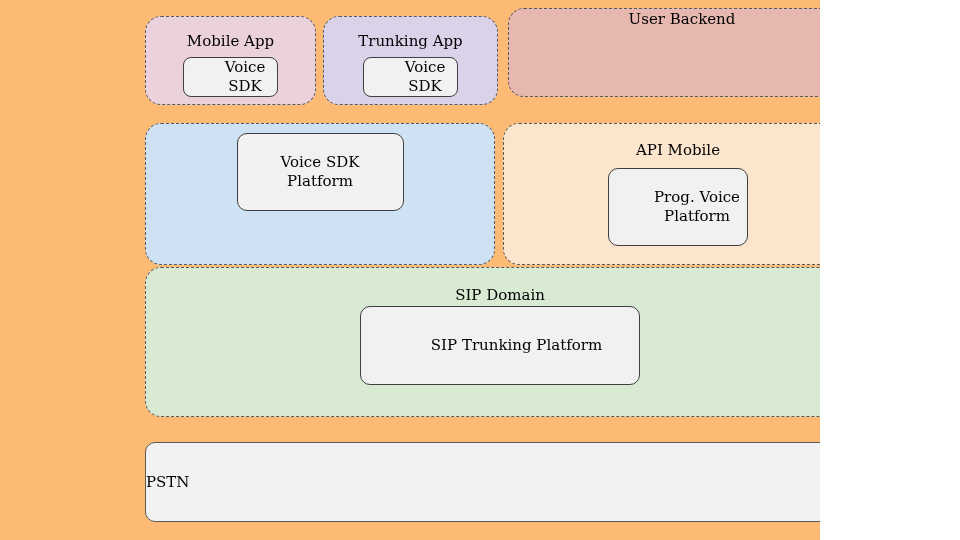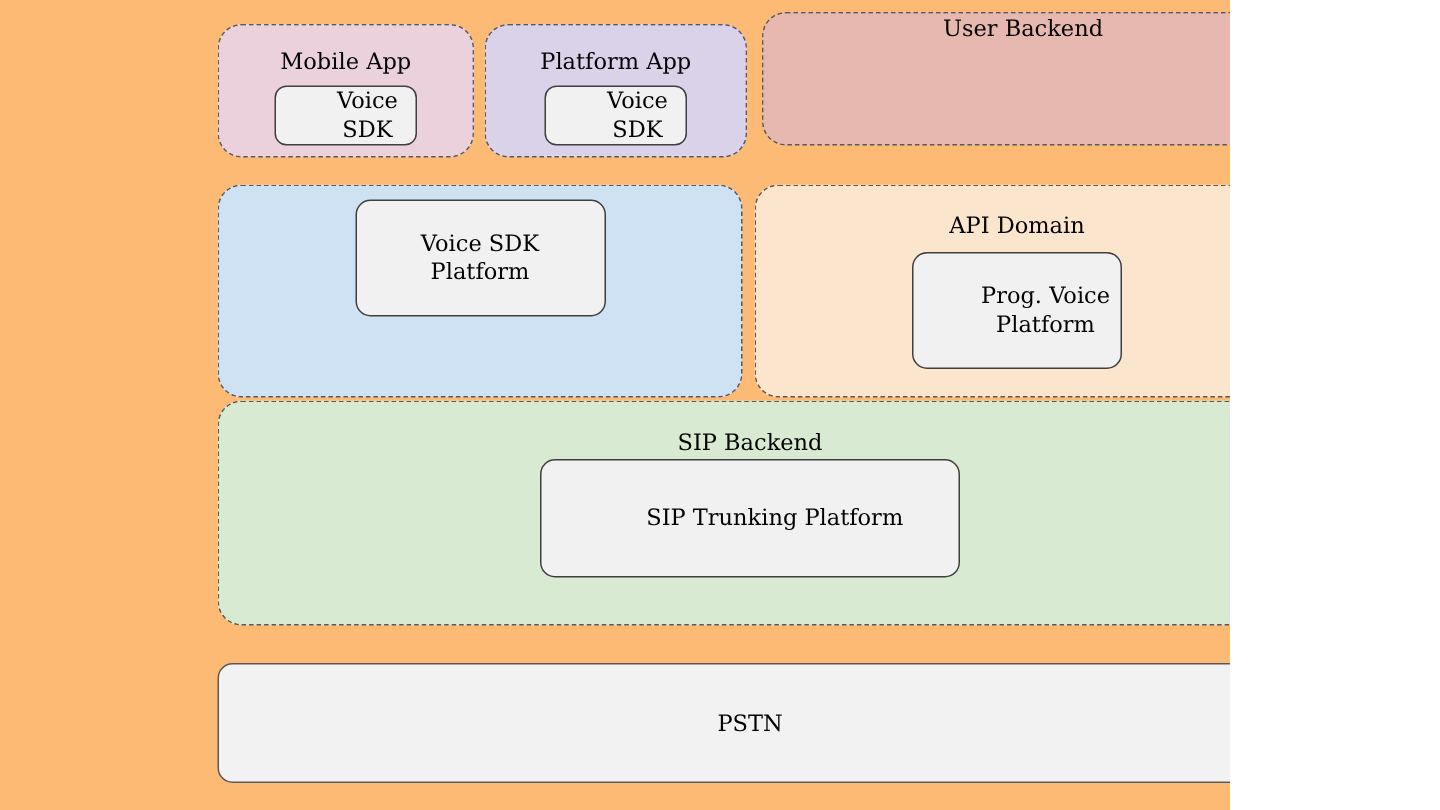--- a/index.html
+++ b/index.html
@@ -69,66 +69,65 @@
   
   #pstn {
     position: absolute;
     left: 145px; top: 442px; width: 710px; height: 80px;
     box-sizing: border-box;
     background: #f2f2f2;
     border: 1px solid #595959;
     border-radius: 10px;
     display: flex;
     align-items: center;
-    justify-content: center;
     font-size: 15px;
   }
 </style>
 </head>
 <body>
 
 <div class="canvas">
 
   <div class="group" id="mobile-app">
     <div class="group-label">Mobile App</div>
     <div class="chip chip-sm">
       <span>Voice</span>
       <span>SDK</span>
     </div>
   </div>
 
   <div class="group" id="browser-app">
-    <div class="group-label">Platform App</div>
+    <div class="group-label">Trunking App</div>
     <div class="chip chip-sm">
       <span>Voice</span>
       <span>SDK</span>
     </div>
   </div>
 
   <div class="group" id="user-backend">
     <div class="group-label">User Backend</div>
   </div>
 
   <div class="group" id="webrtc-domain">
     <div class="chip chip-md" id="voice-sdk-platform">
       <span>Voice SDK</span>
       <span>Platform</span>
     </div>
   </div>
 
   <div class="group" id="api-domain">
-    <div class="group-label">API Domain</div>
+    <div class="group-label">API Mobile</div>
     <div class="chip chip-md" id="prog-voice-platform">
       <span>Prog. Voice</span>
       <span>Platform</span>
     </div>
   </div>
 
   <div class="group" id="sip-domain">
-    <div class="group-label">SIP Backend</div>
+    <div class="group-label">SIP Domain</div>
     <div class="chip chip-md" id="sip-trunking-platform">
       <span>SIP Trunking Platform</span>
     </div>
   </div>
 
   <div id="pstn">
     <span>PSTN</span>
   </div>
 
 </div>

